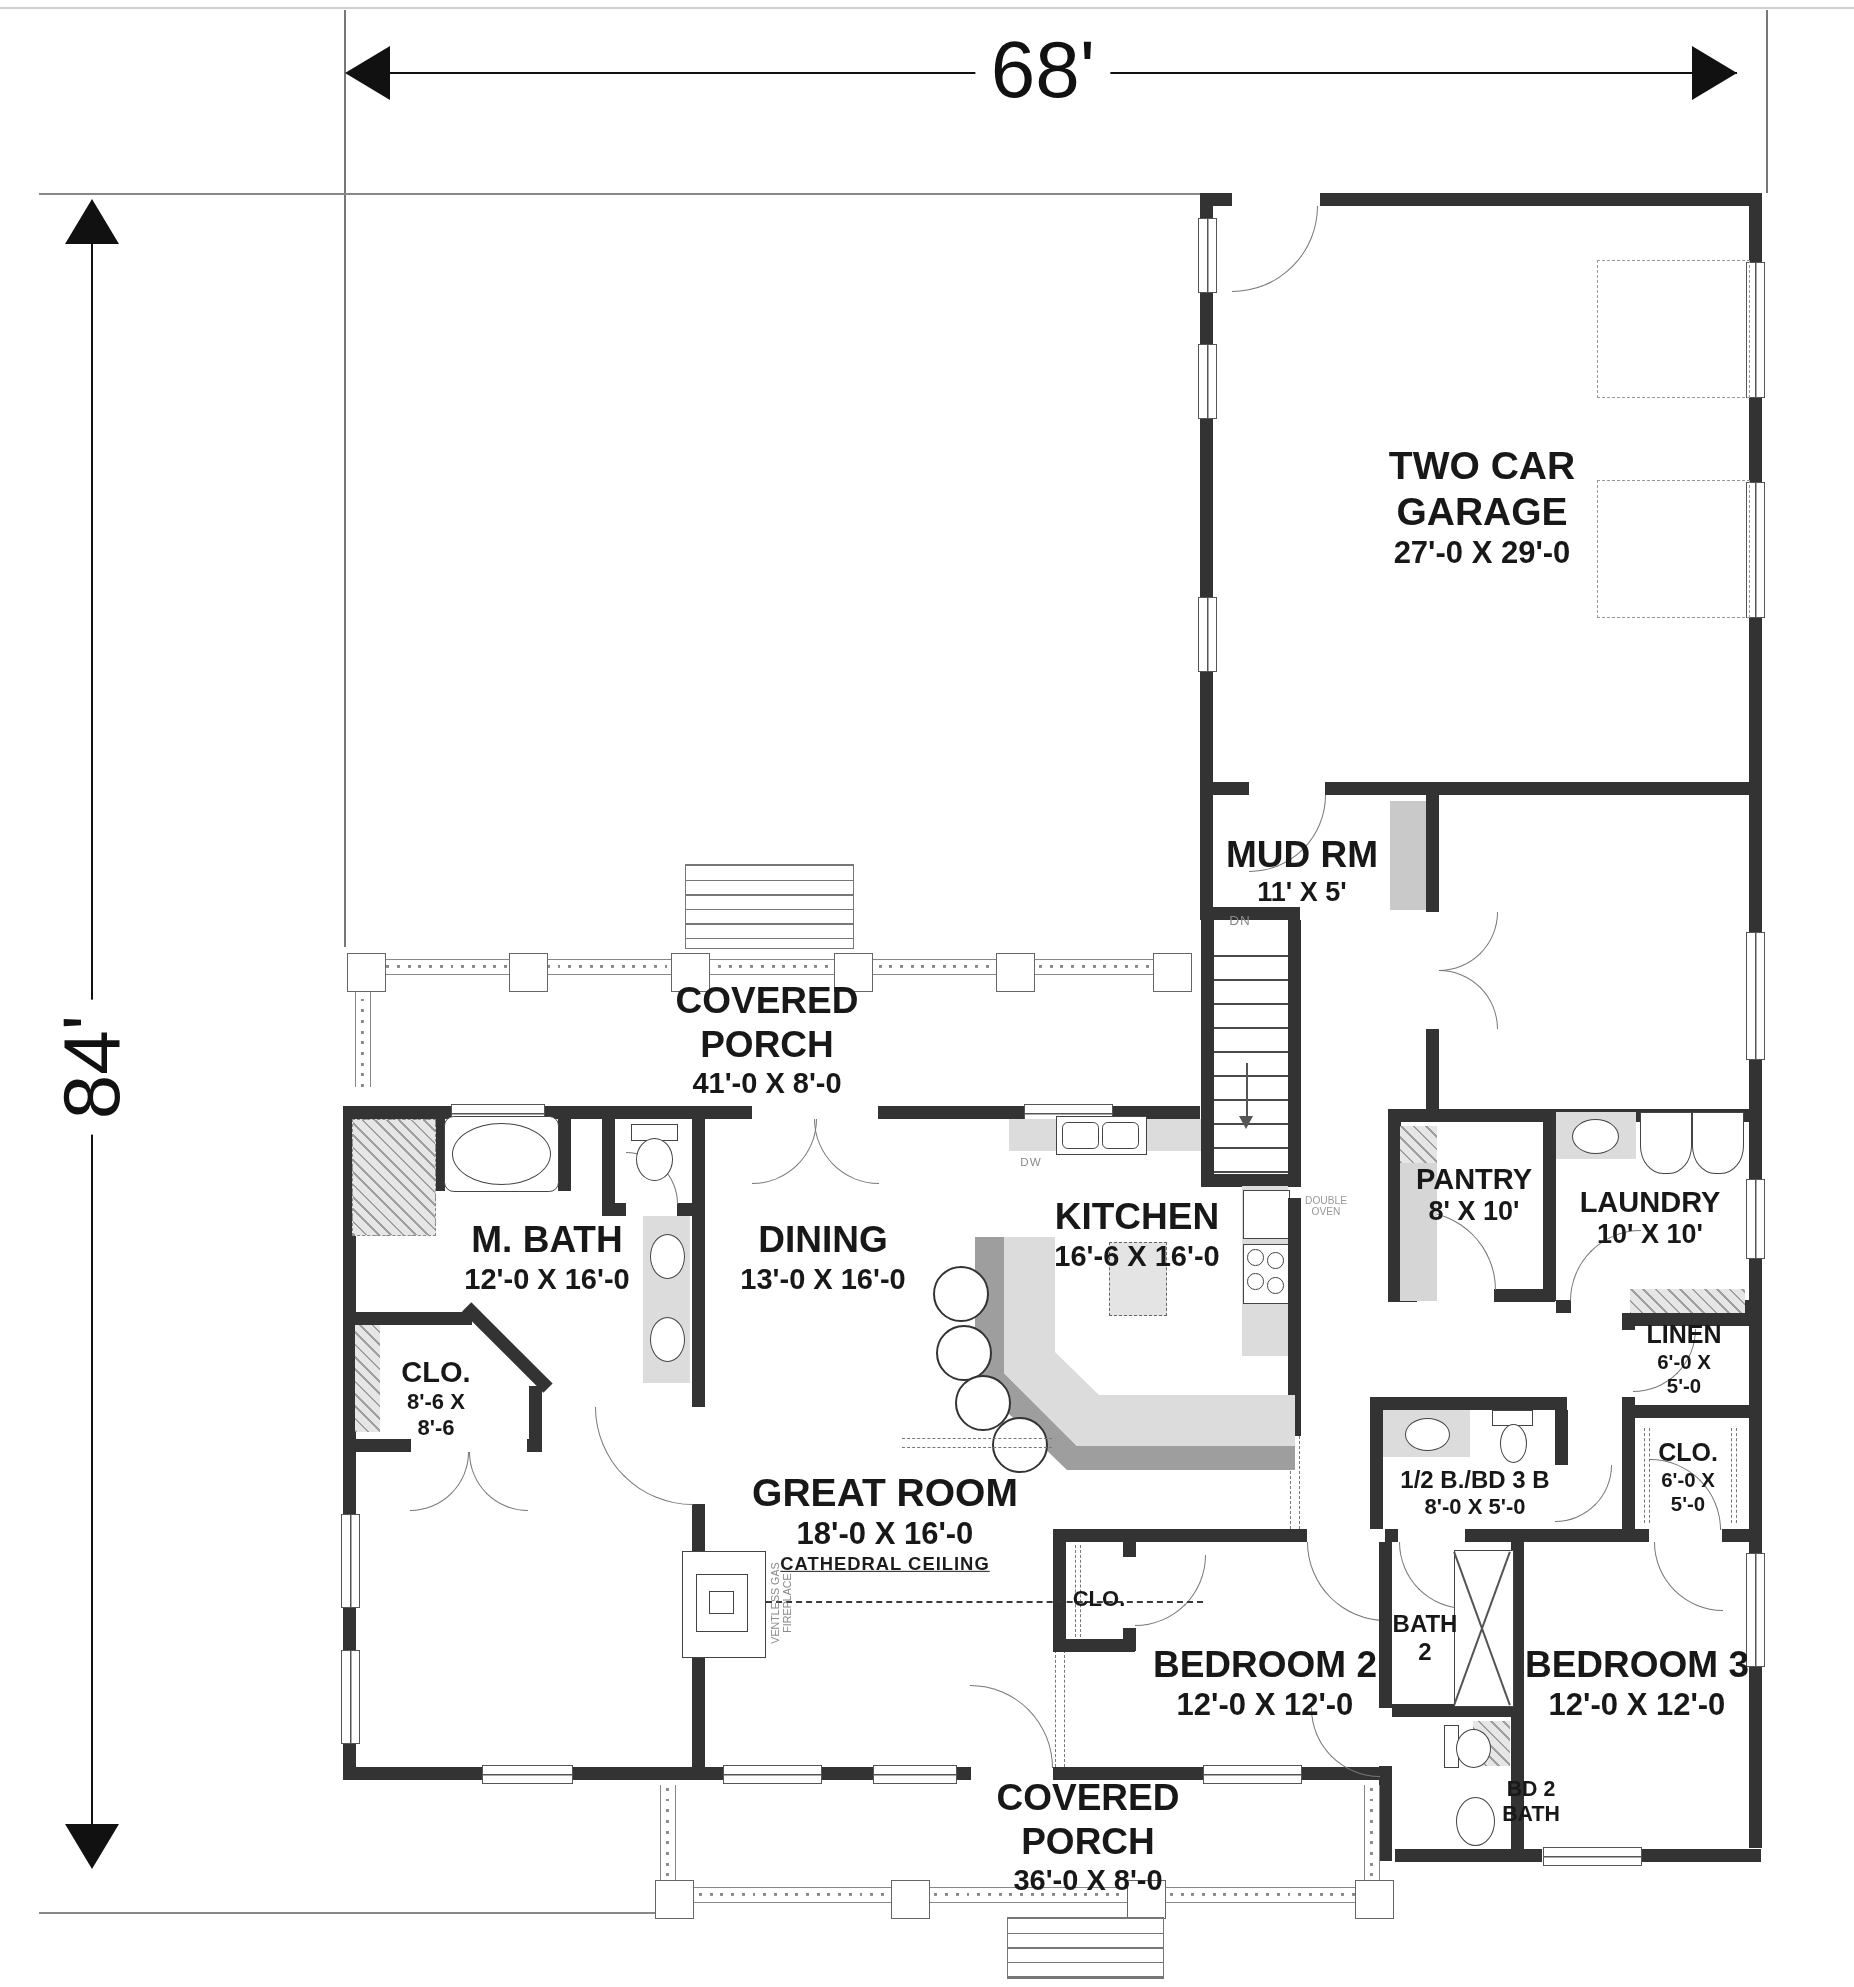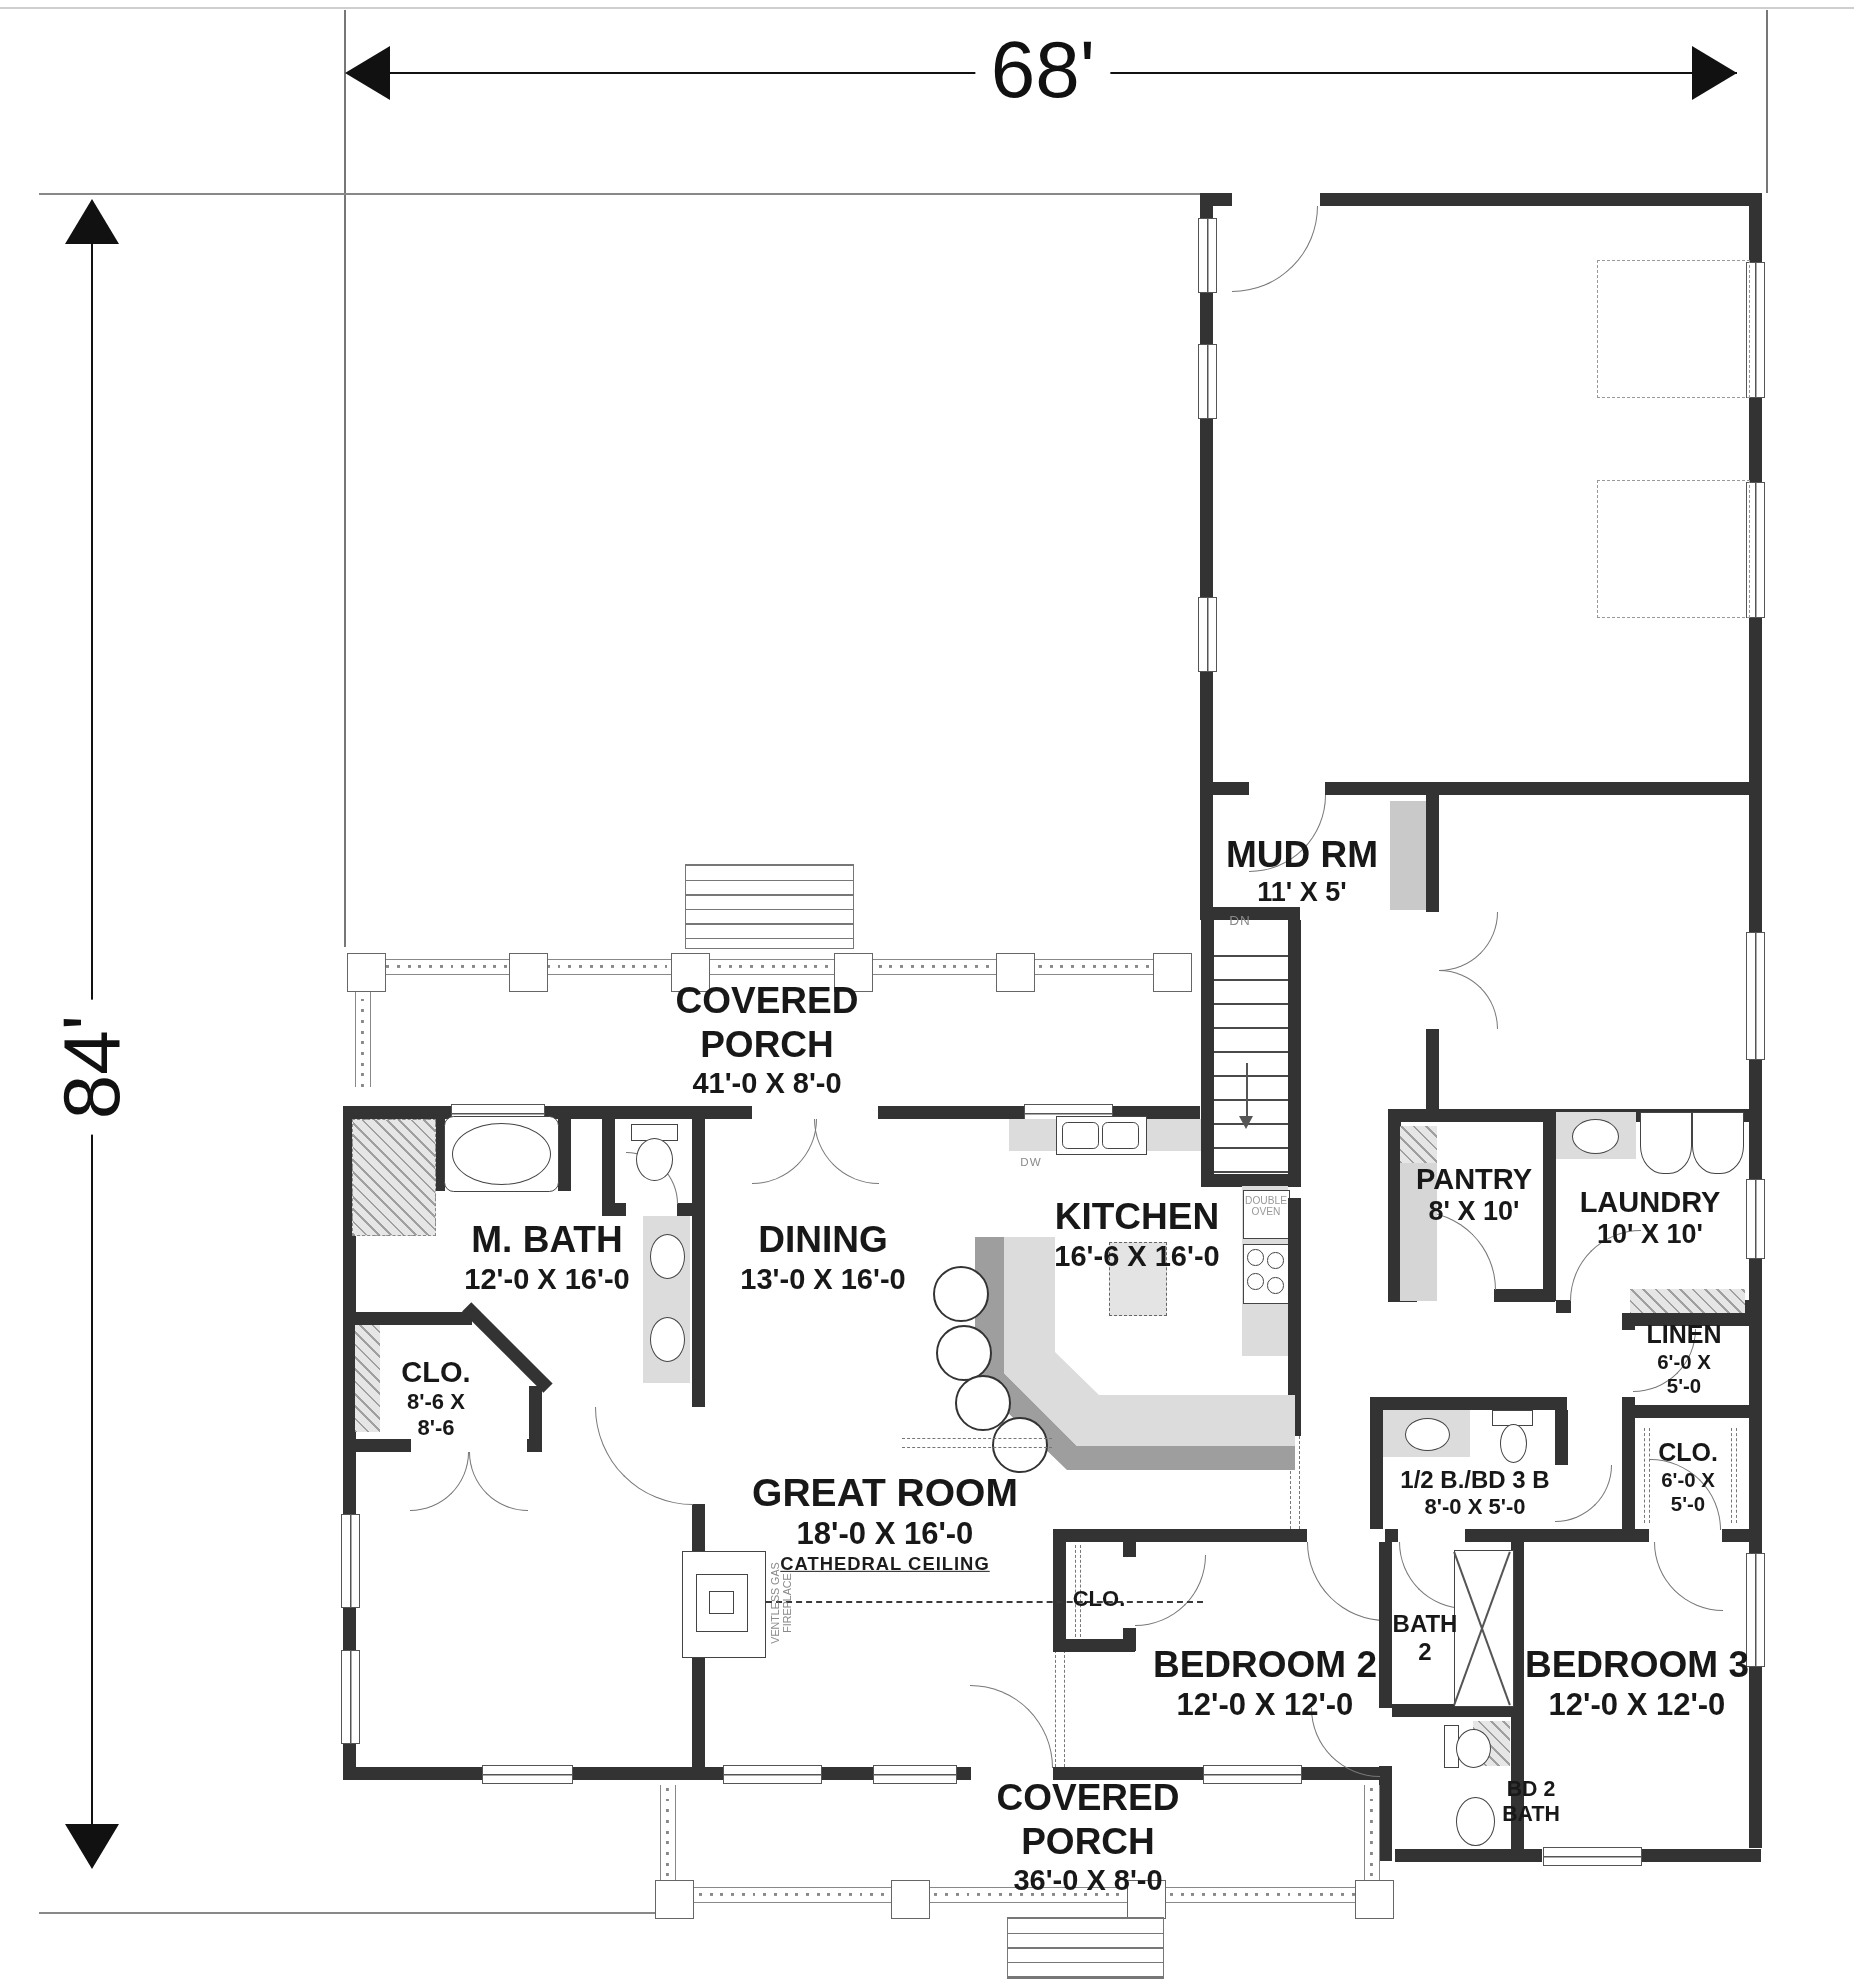--- a/index.html
+++ b/index.html
@@ -178,21 +178,21 @@
   <div class="hatch" style="left:355px;top:1325px;width:25px;height:107px"></div>
   <div class="arc q4" style="left:410px;top:1452px;width:58px;height:58px"></div>
   <div class="arc q3" style="left:469px;top:1452px;width:58px;height:58px"></div>
 
   <div class="gray" style="left:1009px;top:1119px;width:192px;height:32px"></div>
   <div class="fix" style="left:1056px;top:1116px;width:89px;height:37px"></div>
   <div class="fix" style="left:1062px;top:1122px;width:35px;height:25px;border-radius:5.8px;border-width:1.4px"></div>
   <div class="fix" style="left:1102px;top:1122px;width:35px;height:25px;border-radius:5.8px;border-width:1.4px"></div>
   <div class="gray" style="left:1242px;top:1186px;width:46px;height:170px"></div>
   <div class="fix" style="left:1243px;top:1190px;width:45px;height:47px"></div>
-  <div class="abs" style="left:1244px;top:1196px;width:44px;text-align:center;font-size:10.2px;line-height:10.7px;color:#999">
+  <div class="abs" style="left:1304px;top:1196px;width:44px;text-align:center;font-size:10.2px;line-height:10.7px;color:#999">
     <div>DOUBLE</div>
       <div>OVEN</div>
   </div>
   <div class="fix" style="left:1243px;top:1244px;width:45px;height:58px"></div>
   <div class="oval" style="left:1247px;top:1249px;width:14.6px;height:14.6px"></div>
   <div class="oval" style="left:1267px;top:1252px;width:14.6px;height:14.6px"></div>
   <div class="oval" style="left:1247px;top:1273px;width:14.6px;height:14.6px"></div>
   <div class="oval" style="left:1267px;top:1277px;width:14.6px;height:14.6px"></div>
   <div class="gray" style="left:1109px;top:1242px;width:56px;height:72px;border:1.6px dashed #666;background:#e4e4e4"></div>
   <div class="w" style="left:1288px;top:1198px;width:12.6px;height:238px"></div>
@@ -285,20 +285,25 @@
 
   <div class="railH" style="left:667px;top:1887px;width:705px;height:13.6px"></div>
   <div class="railV" style="left:660px;top:1785px;width:13.6px;height:102px"></div>
   <div class="railV" style="left:1364px;top:1785px;width:13.6px;height:102px"></div>
   <div class="post" style="left:655px;top:1880px;width:37px;height:37px"></div>
   <div class="post" style="left:891px;top:1880px;width:37px;height:37px"></div>
   <div class="post" style="left:1127px;top:1880px;width:37px;height:37px"></div>
   <div class="post" style="left:1355px;top:1880px;width:37px;height:37px"></div>
   <div class="steps" style="left:1007px;top:1917px;width:155px;height:60px"></div>
 
+  <div class="lbl" style="left:1482px;top:507px">
+    <div class="rm f40">TWO CAR</div>
+    <div class="rm f40">GARAGE</div>
+    <div class="rm f32">27'-0 X 29'-0</div>
+  </div>
   <div class="lbl" style="left:1302px;top:871px">
     <div class="rm f34">MUD RM</div>
     <div class="rm f28">11' X 5'</div>
   </div>
   <div class="lbl" style="left:767px;top:1040px">
     <div class="rm f38">COVERED</div>
     <div class="rm f38">PORCH</div>
     <div class="rm f30">41'-0 X 8'-0</div>
   </div>
   <div class="lbl" style="left:1137px;top:1234px">

